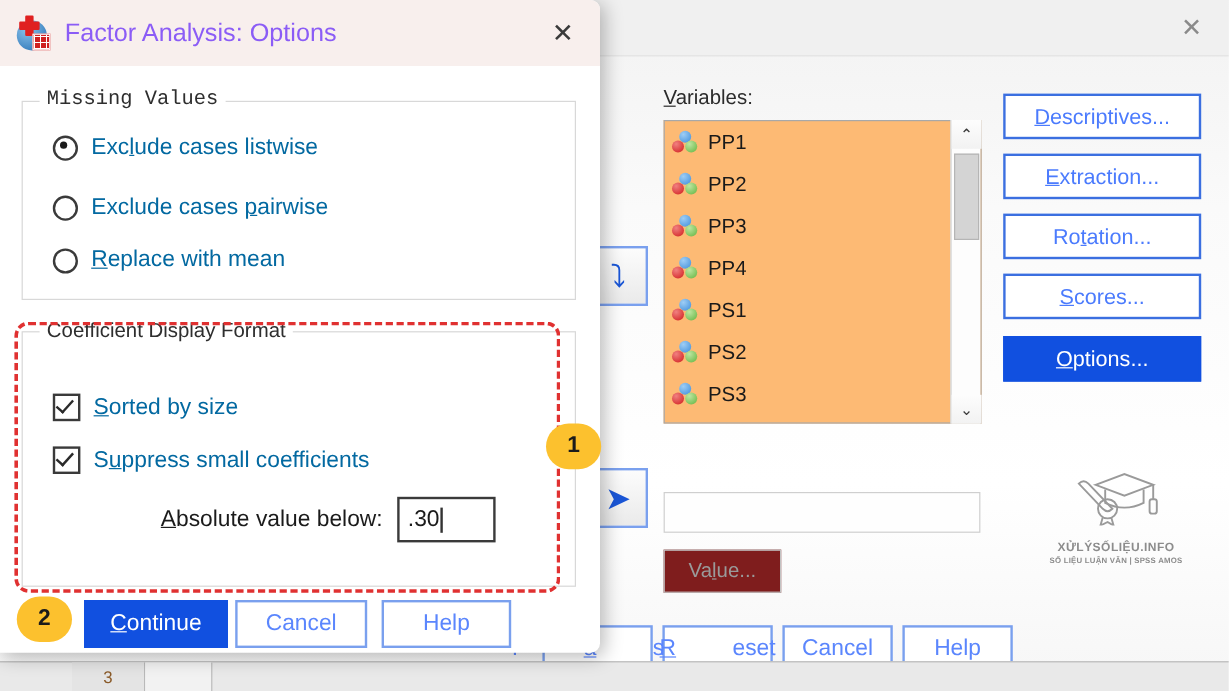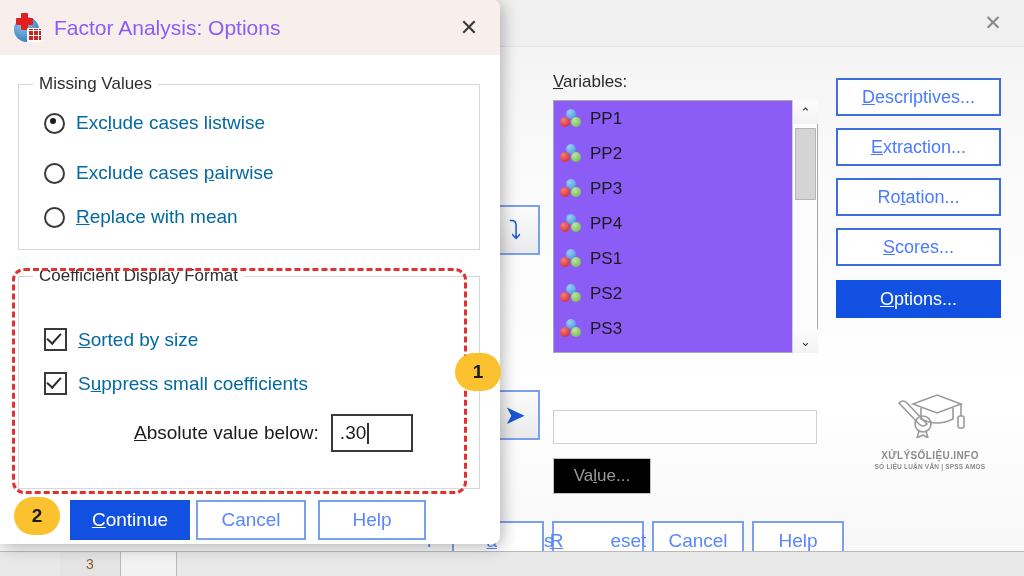--- a/index.html
+++ b/index.html
@@ -32,21 +32,21 @@
 
   
   .lbl {
     position: absolute;
     font-size: 17px; color: #2b2b2b;
   }
   #variables-label { left: 553px; top: 72px; }
   #variables-list {
     position: absolute; left: 553px; top: 100px;
     width: 265px; height: 253px;
-    background: #8b5cf6;
+    background: #fdba74;
     border: 1px solid #a8a8a8;
     box-sizing: border-box;
     overflow: hidden;
   }
   .var-row {
     display: flex; align-items: center;
     height: 35px; padding-left: 6px;
     font-size: 17px; color: #1a1a1a;
   }
   .var-icon {
@@ -91,21 +91,21 @@
   #selection-input {
     position: absolute; left: 553px; top: 410px;
     width: 264px; height: 34px;
     background: #fefefe;
     border: 1px solid #cfcfcf;
     box-sizing: border-box;
   }
   #value-button {
     position: absolute; left: 553px; top: 458px;
     width: 98px; height: 36px;
-    background: #000000;
+    background: #7f1d1d;
     border: 1px solid #c2c2c2;
     color: #9a9a9a;
     font-size: 17px;
     display: flex; align-items: center; justify-content: center;
     box-sizing: border-box;
   }
 
   
   .rbtn {
     position: absolute; left: 836px; width: 165px; height: 38px;
@@ -232,21 +232,21 @@
   .group {
     position: absolute;
     border: 1px solid #d8d8d8;
     box-sizing: border-box;
   }
   .group-title {
     position: absolute; top: -11px; left: 14px;
     background: #ffffff; padding: 0 6px;
     font-size: 17px; color: #2e2e2e;
   }
-  #group-missing { left: 18px; top: 84px; width: 462px; height: 166px; }
+  #group-missing { left: 18px; top: 84px; width: 462px; height: 166px; font-family: Liberation Mono, monospace; }
   #group-coef {
     left: 18px; top: 276px; width: 462px; height: 213px;
     border: 1px solid #d8d8d8;
     padding-left: 36px;
   }
   #coef-dash {
     position: absolute; left: 12px; top: 268px;
     width: 455px; height: 226px;
     border: 3px dashed #e03131;
     border-radius: 12px;

